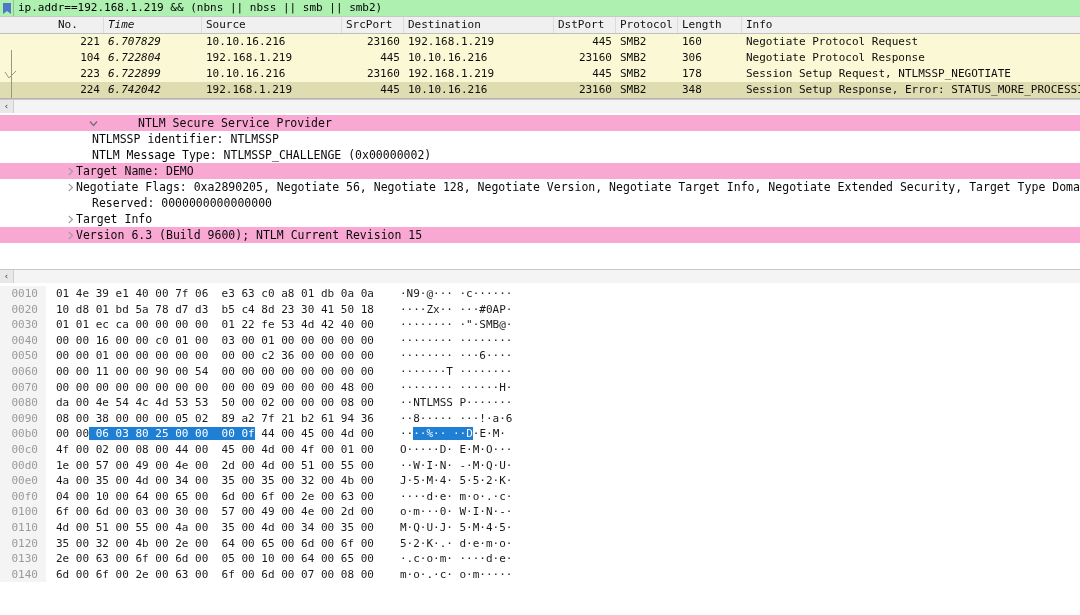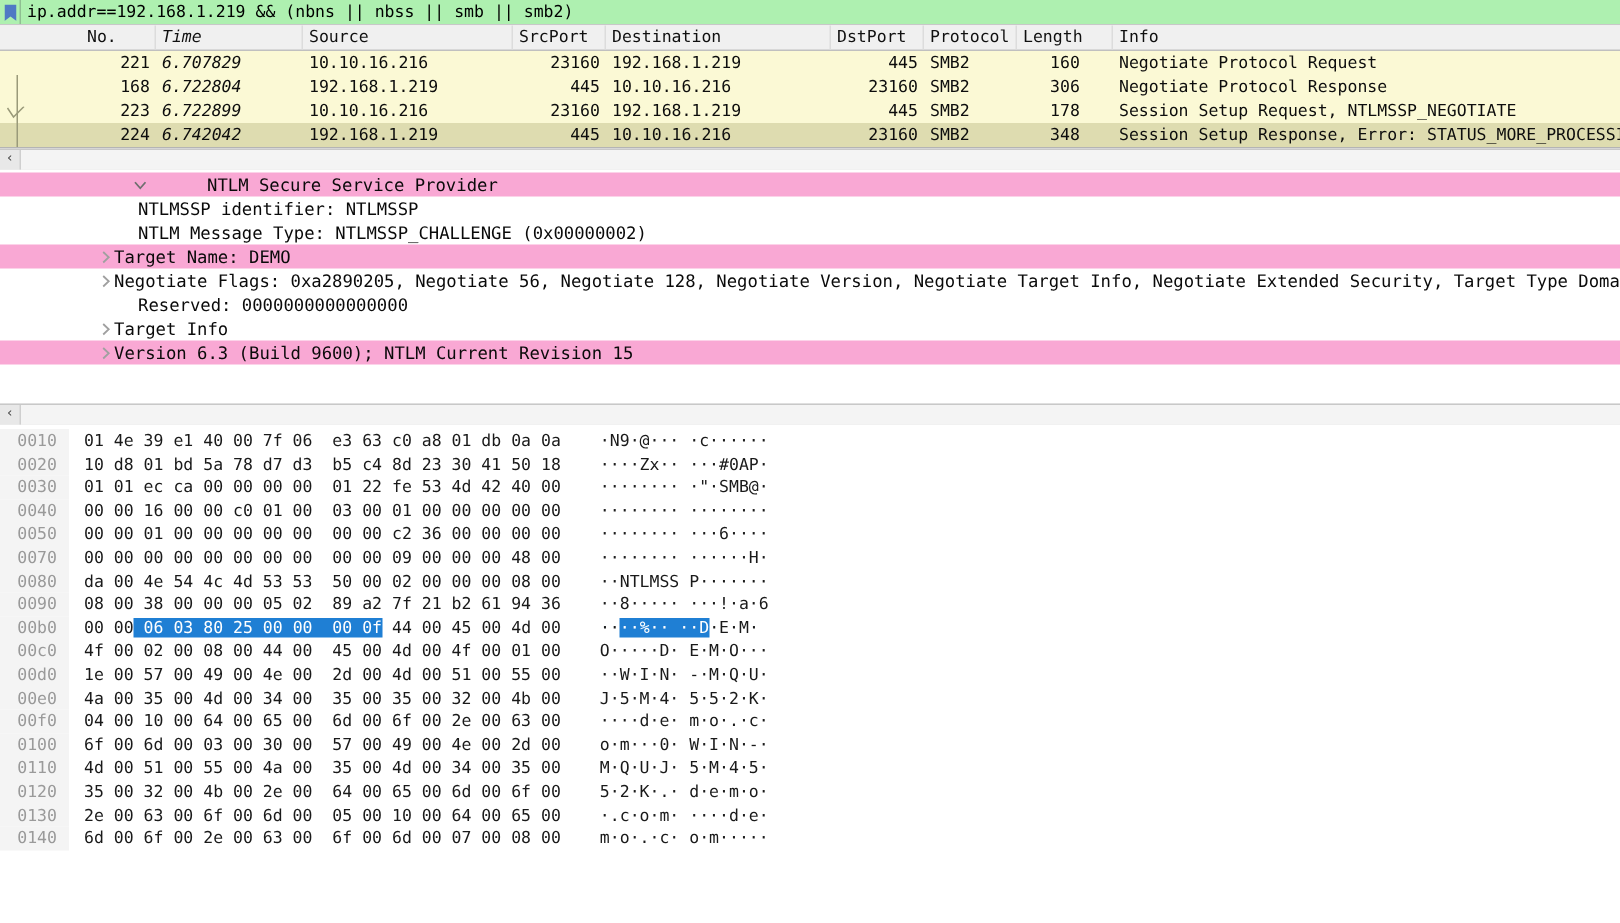--- a/index.html
+++ b/index.html
@@ -71,21 +71,21 @@
   .plrow.selected { background: #dedcb0; }
   .plrow .cell { padding: 0 4px; overflow: hidden; }
   .c-mark   { width: 22px; position: relative; padding: 0 !important; }
   .c-no     { width: 50px; text-align: right; margin-left: 32px; }
   .c-time   { width: 98px; font-style: italic; }
   .c-src    { width: 140px; }
   .c-sport  { width: 62px; text-align: right; }
   .c-dst    { width: 150px; }
   .c-dport  { width: 62px; text-align: right; }
   .c-proto  { width: 62px; }
-  .c-len    { width: 64px; text-align: center; }
+  .c-len    { width: 64px; text-align: left; }
   .c-info   { flex: 1; }
 
   .stream-line {
     position: absolute;
     left: 11px; top: 0; bottom: 0;
     width: 1px;
     background: #9a9a7a;
   }
   .stream-check {
     position: absolute;
@@ -205,21 +205,21 @@
         <div class="cell c-dst">192.168.1.219</div>
         <div class="cell c-dport">445</div>
         <div class="cell c-proto">SMB2</div>
         <div class="cell c-len">160</div>
         <div class="cell c-info">Negotiate Protocol Request</div>
       </div>
       <div class="plrow">
         <div class="cell c-mark">
           <div class="stream-line"></div>
         </div>
-        <div class="cell c-no">168</div>
+        <div class="cell c-no">104</div>
         <div class="cell c-time">6.722804</div>
         <div class="cell c-src">192.168.1.219</div>
         <div class="cell c-sport">445</div>
         <div class="cell c-dst">10.10.16.216</div>
         <div class="cell c-dport">23160</div>
         <div class="cell c-proto">SMB2</div>
         <div class="cell c-len">306</div>
         <div class="cell c-info">Negotiate Protocol Response</div>
       </div>
       <div class="plrow">
@@ -328,20 +328,21 @@
   <div class="arrow-left">‹</div>
   <div class="track"></div>
 </div>
 
 <div id="hex-pane">
     <div class="hexrow"><span class="hex-off">0010</span><span class="hex-bytes">01 4e 39 e1 40 00 7f 06  e3 63 c0 a8 01 db 0a 0a</span><span class="hex-ascii">·N9·@··· ·c······</span></div>
     <div class="hexrow"><span class="hex-off">0020</span><span class="hex-bytes">10 d8 01 bd 5a 78 d7 d3  b5 c4 8d 23 30 41 50 18</span><span class="hex-ascii">····Zx·· ···#0AP·</span></div>
     <div class="hexrow"><span class="hex-off">0030</span><span class="hex-bytes">01 01 ec ca 00 00 00 00  01 22 fe 53 4d 42 40 00</span><span class="hex-ascii">········ ·"·SMB@·</span></div>
     <div class="hexrow"><span class="hex-off">0040</span><span class="hex-bytes">00 00 16 00 00 c0 01 00  03 00 01 00 00 00 00 00</span><span class="hex-ascii">········ ········</span></div>
     <div class="hexrow"><span class="hex-off">0050</span><span class="hex-bytes">00 00 01 00 00 00 00 00  00 00 c2 36 00 00 00 00</span><span class="hex-ascii">········ ···6····</span></div>
+    <div class="hexrow"><span class="hex-off">0060</span><span class="hex-bytes">00 00 11 00 00 90 00 54  00 00 00 00 00 00 00 00</span><span class="hex-ascii">·······T ········</span></div>
     <div class="hexrow"><span class="hex-off">0070</span><span class="hex-bytes">00 00 00 00 00 00 00 00  00 00 09 00 00 00 48 00</span><span class="hex-ascii">········ ······H·</span></div>
     <div class="hexrow"><span class="hex-off">0080</span><span class="hex-bytes">da 00 4e 54 4c 4d 53 53  50 00 02 00 00 00 08 00</span><span class="hex-ascii">··NTLMSS P·······</span></div>
     <div class="hexrow"><span class="hex-off">0090</span><span class="hex-bytes">08 00 38 00 00 00 05 02  89 a2 7f 21 b2 61 94 36</span><span class="hex-ascii">··8····· ···!·a·6</span></div>
     <div class="hexrow"><span class="hex-off">00b0</span><span class="hex-bytes"><span>00 00</span><span class="hsel"> 06 03 80 25 00 00  00 0f</span><span> 44 00 45 00 4d 00</span></span><span class="hex-ascii"><span>··</span><span class="hsel">··%·· ··D</span><span>·E·M·</span></span></div>
     <div class="hexrow"><span class="hex-off">00c0</span><span class="hex-bytes">4f 00 02 00 08 00 44 00  45 00 4d 00 4f 00 01 00</span><span class="hex-ascii">O·····D· E·M·O···</span></div>
     <div class="hexrow"><span class="hex-off">00d0</span><span class="hex-bytes">1e 00 57 00 49 00 4e 00  2d 00 4d 00 51 00 55 00</span><span class="hex-ascii">··W·I·N· -·M·Q·U·</span></div>
     <div class="hexrow"><span class="hex-off">00e0</span><span class="hex-bytes">4a 00 35 00 4d 00 34 00  35 00 35 00 32 00 4b 00</span><span class="hex-ascii">J·5·M·4· 5·5·2·K·</span></div>
     <div class="hexrow"><span class="hex-off">00f0</span><span class="hex-bytes">04 00 10 00 64 00 65 00  6d 00 6f 00 2e 00 63 00</span><span class="hex-ascii">····d·e· m·o·.·c·</span></div>
     <div class="hexrow"><span class="hex-off">0100</span><span class="hex-bytes">6f 00 6d 00 03 00 30 00  57 00 49 00 4e 00 2d 00</span><span class="hex-ascii">o·m···0· W·I·N·-·</span></div>
     <div class="hexrow"><span class="hex-off">0110</span><span class="hex-bytes">4d 00 51 00 55 00 4a 00  35 00 4d 00 34 00 35 00</span><span class="hex-ascii">M·Q·U·J· 5·M·4·5·</span></div>

